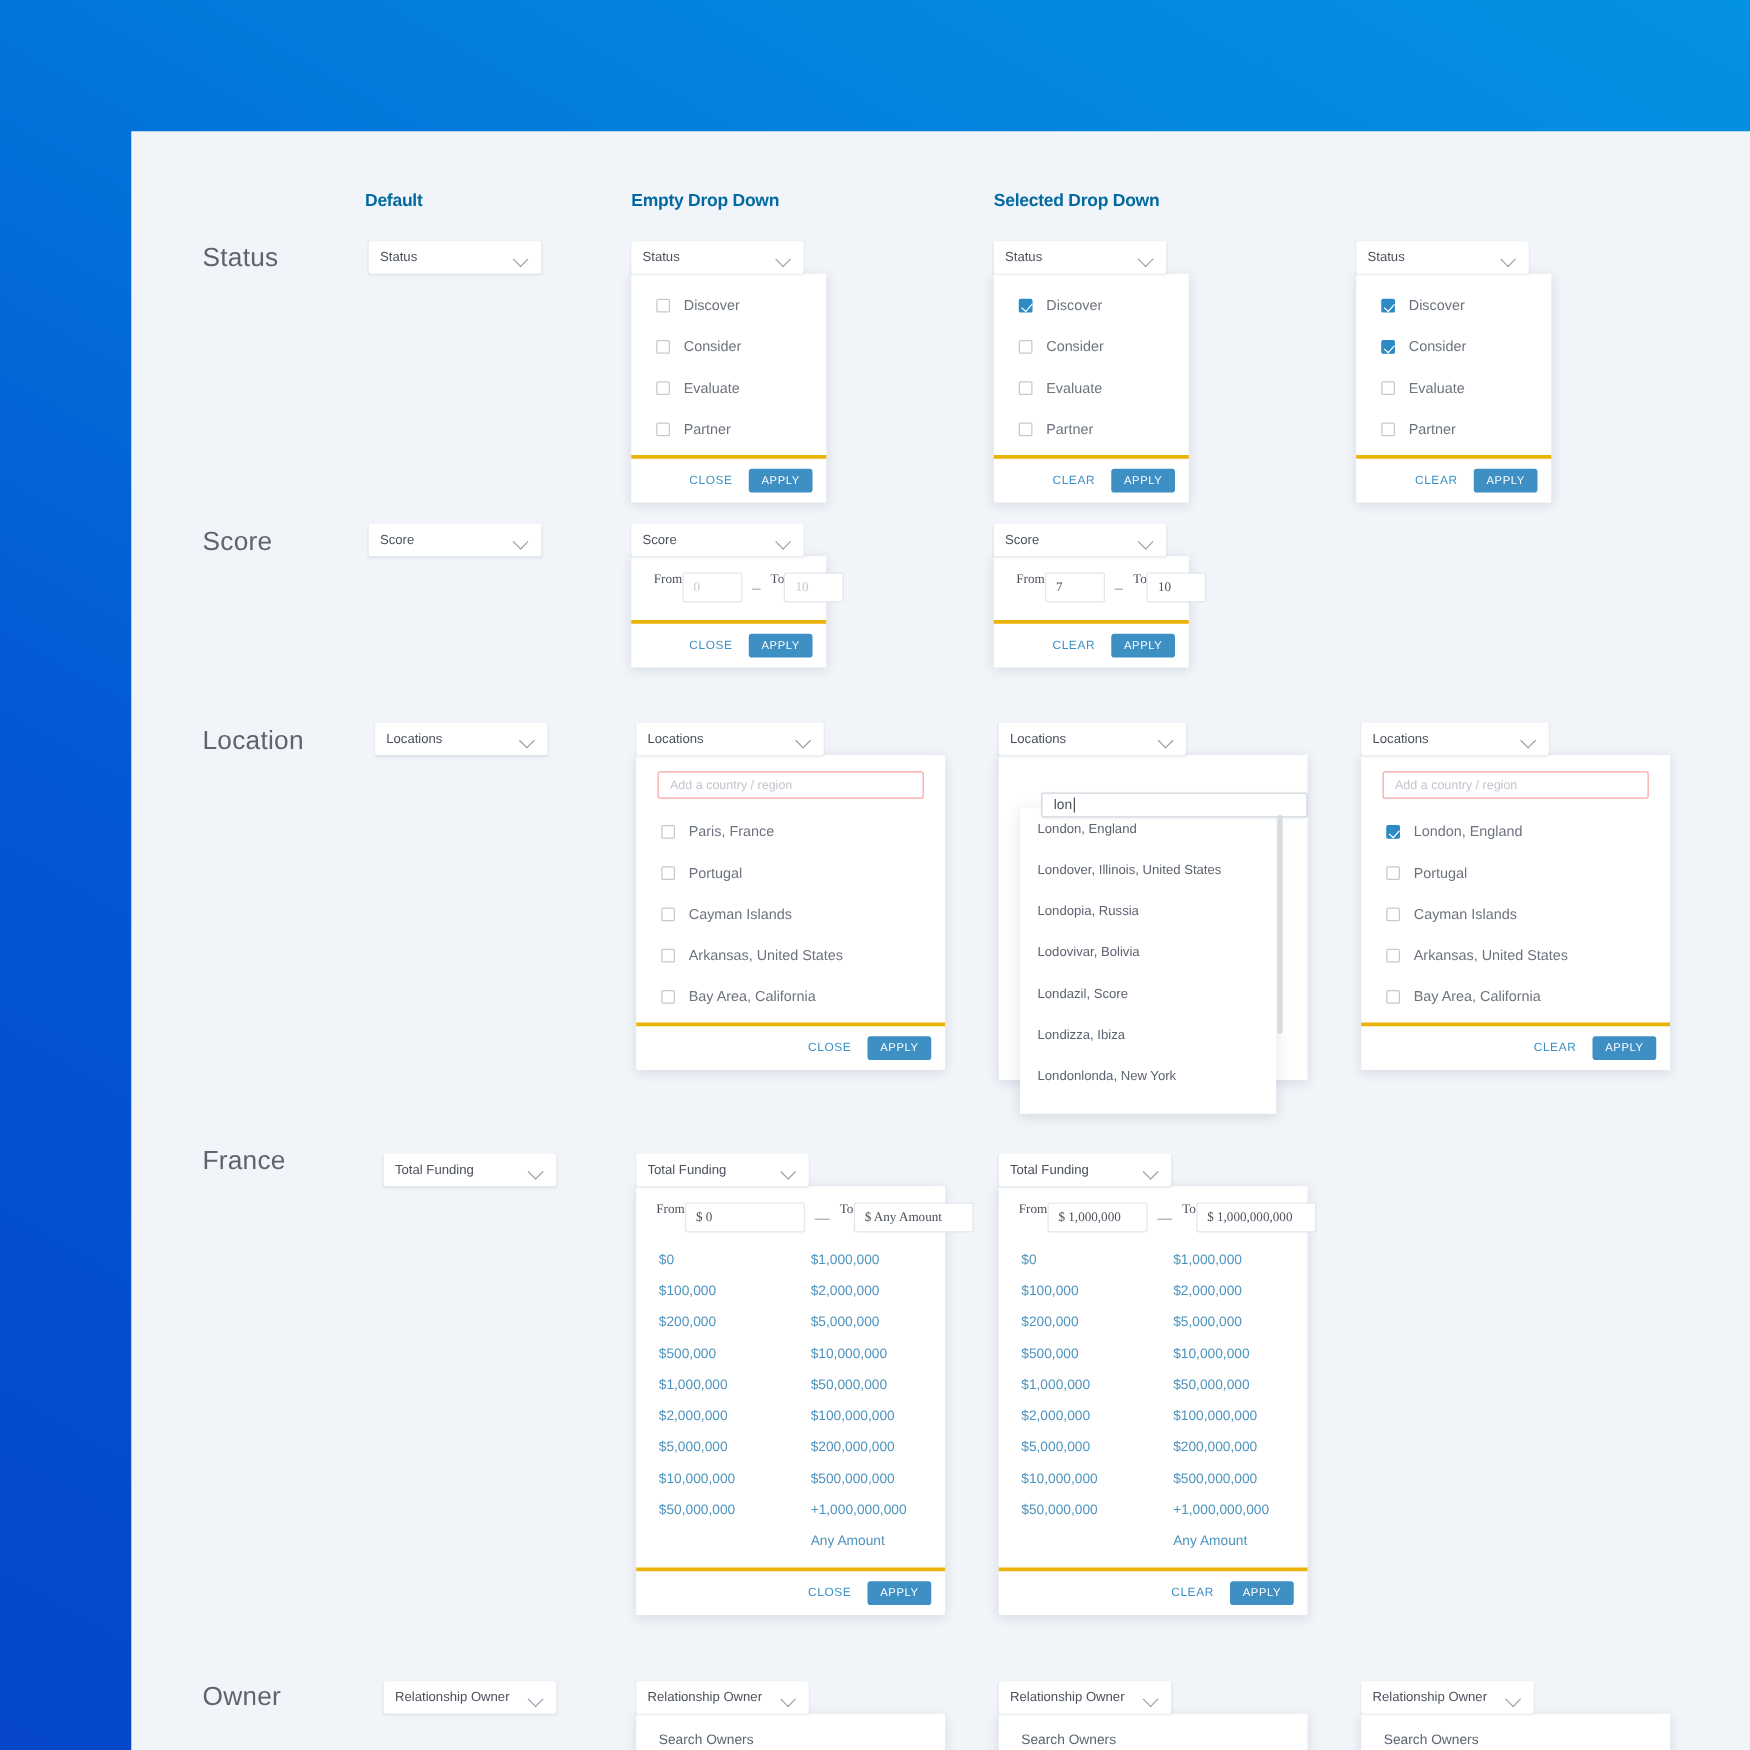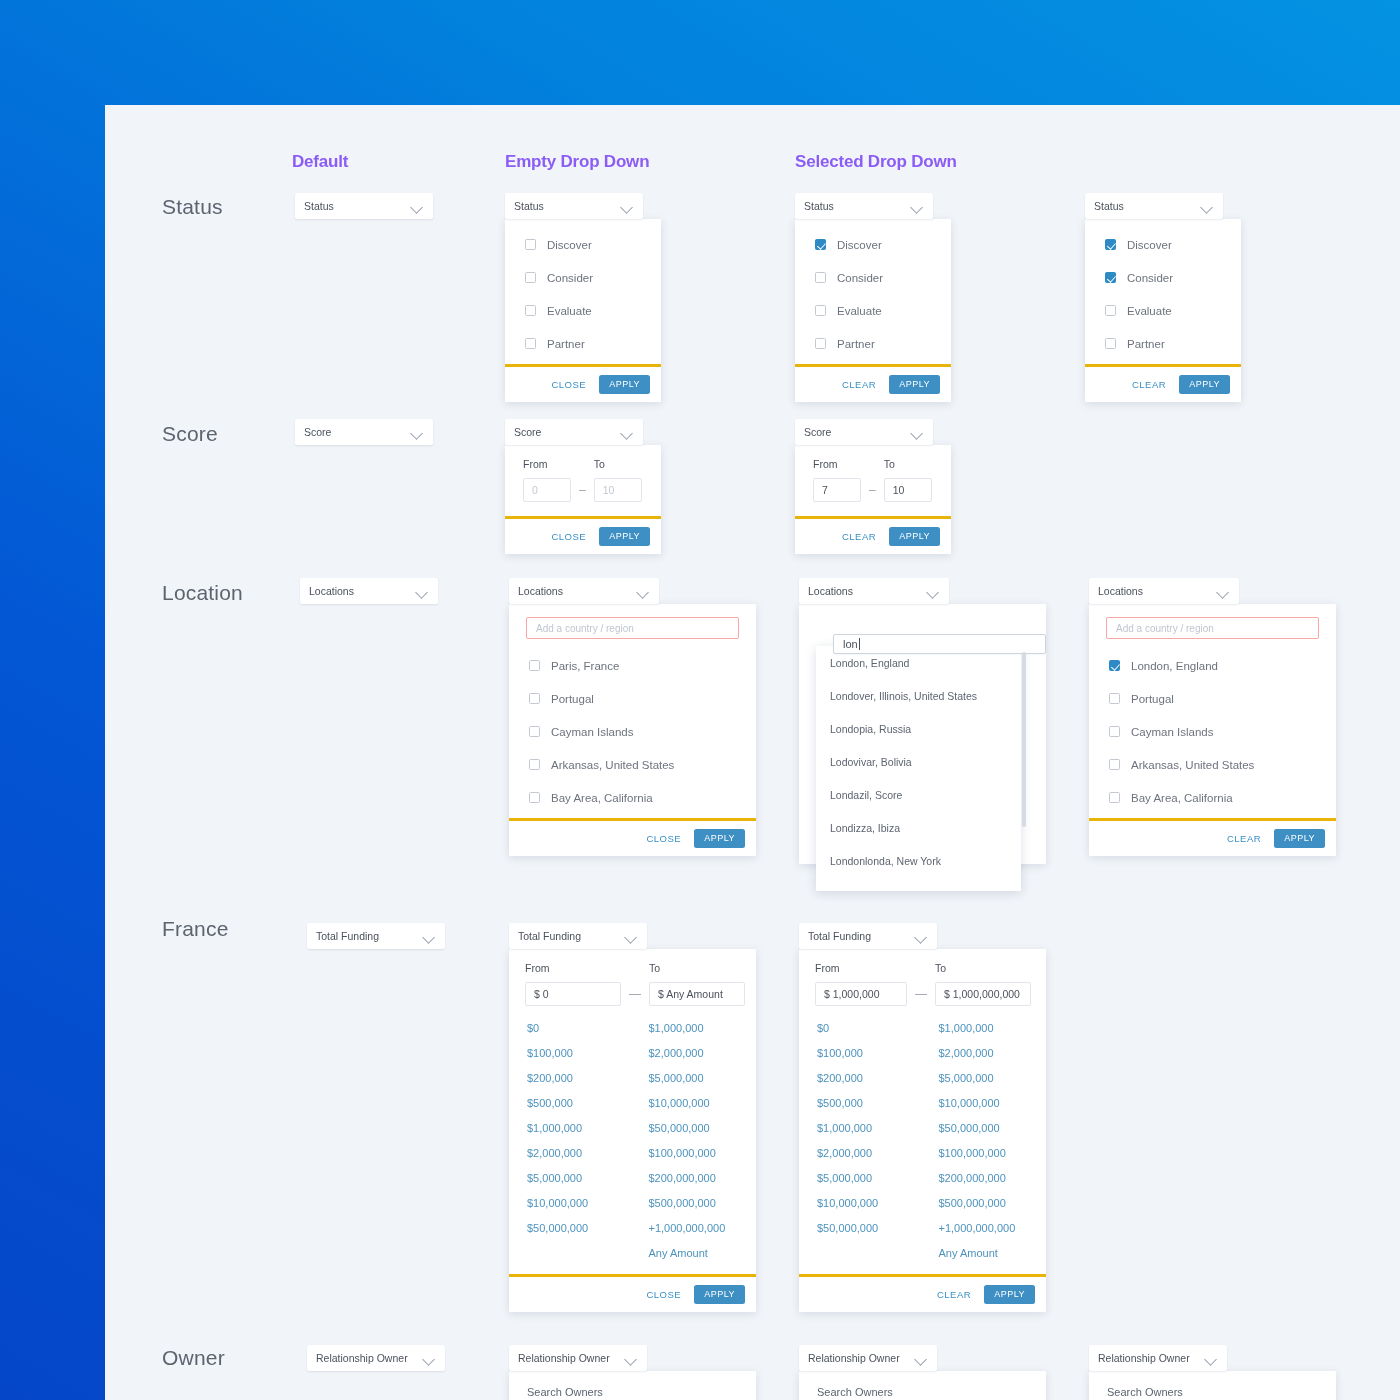--- a/index.html
+++ b/index.html
@@ -15,23 +15,23 @@
     position: absolute;
     left: 105px; top: 105px;
     width: 1295px; height: 1295px;
     background: #f1f4f8;
     overflow: hidden;
   }
 
   
   .col-header {
     position: absolute;
-    font-size: 17px;
+    font-size: 14px;
     font-weight: bold;
-    color: #8b5cf6;
+    color: #0369a1;
     letter-spacing: -0.2px;
     white-space: nowrap;
   }
 
   
   .row-label {
     position: absolute;
     font-size: 21px;
     color: #5d6470;
     font-weight: 300;
@@ -134,21 +134,21 @@
     color: #ffffff;
     background: #3d8fc4;
     border-radius: 2.5px;
     padding: 5px 10px 5px 10px;
     font-weight: 500;
     line-height: 1;
   }
 
   
   .range-wrap { display: flex; align-items: flex-end; padding: 13px 18px 14px 18px; }
-  .range-col { display: flex; flex-direction: column; }
+  .range-col { display: flex; flex-direction: row; font-family: Liberation Serif, serif; }
   .range-col .cap {
     font-size: 10.5px;
     color: #4b515c;
     margin-bottom: 8px;
     font-weight: 400;
   }
   .range-inp {
     height: 24px;
     border: 1px solid #e2e6ec;
     border-radius: 2px;
@@ -542,21 +542,21 @@
   </div>
 
   <div class="select" style="left:694px; top:818px; width:138px;">
     <span class="lbl">Total Funding</span>
     <span class="chev"></span>
   </div>
   <div class="dd" style="left:694px; top:844px; width:247px;">
     <div class="range-wrap" style="padding:13px 16px 6px 16px;">
       <div class="range-col">
         <span class="cap">From</span>
-        <span class="range-inp" style="width:92px;">$ 1,000,000</span>
+        <span class="range-inp" style="width:80px;">$ 1,000,000</span>
       </div>
       <span class="dash">—</span>
       <div class="range-col">
         <span class="cap">To</span>
         <span class="range-inp" style="width:96px;">$ 1,000,000,000</span>
       </div>
     </div>
     <div class="amt-wrap">
       <div class="amt-col">
         <div class="amt">$0</div>

